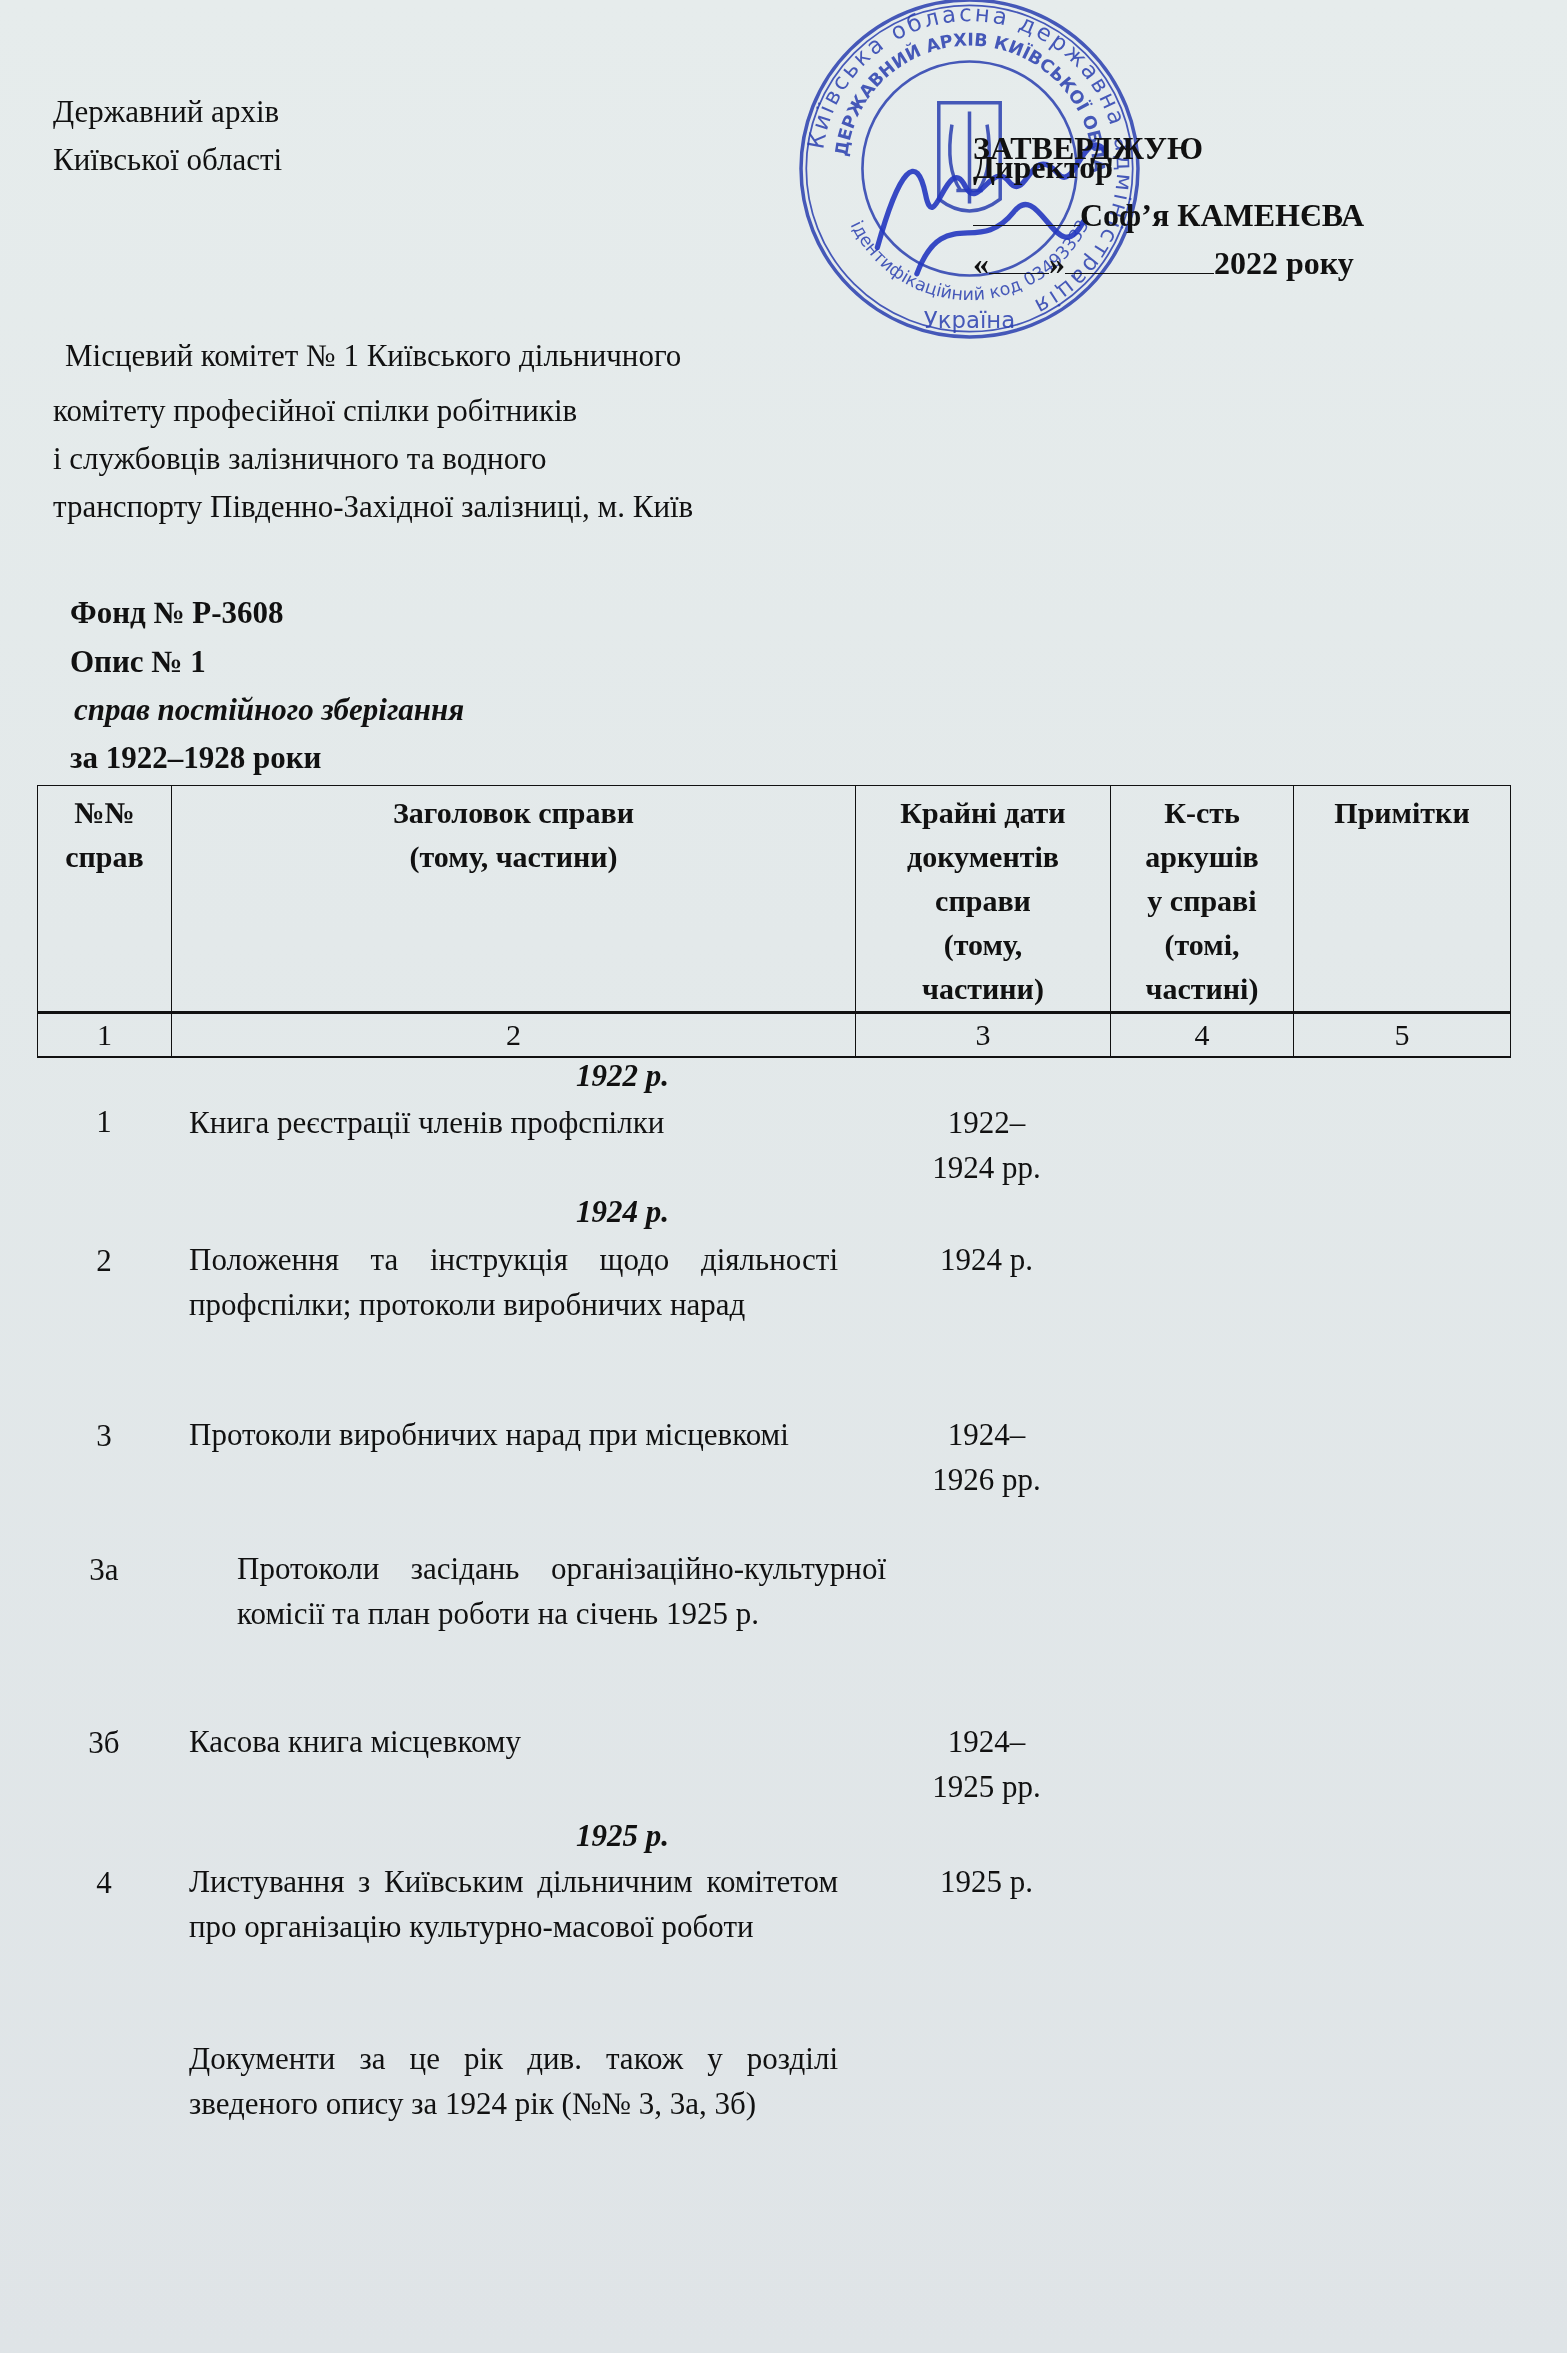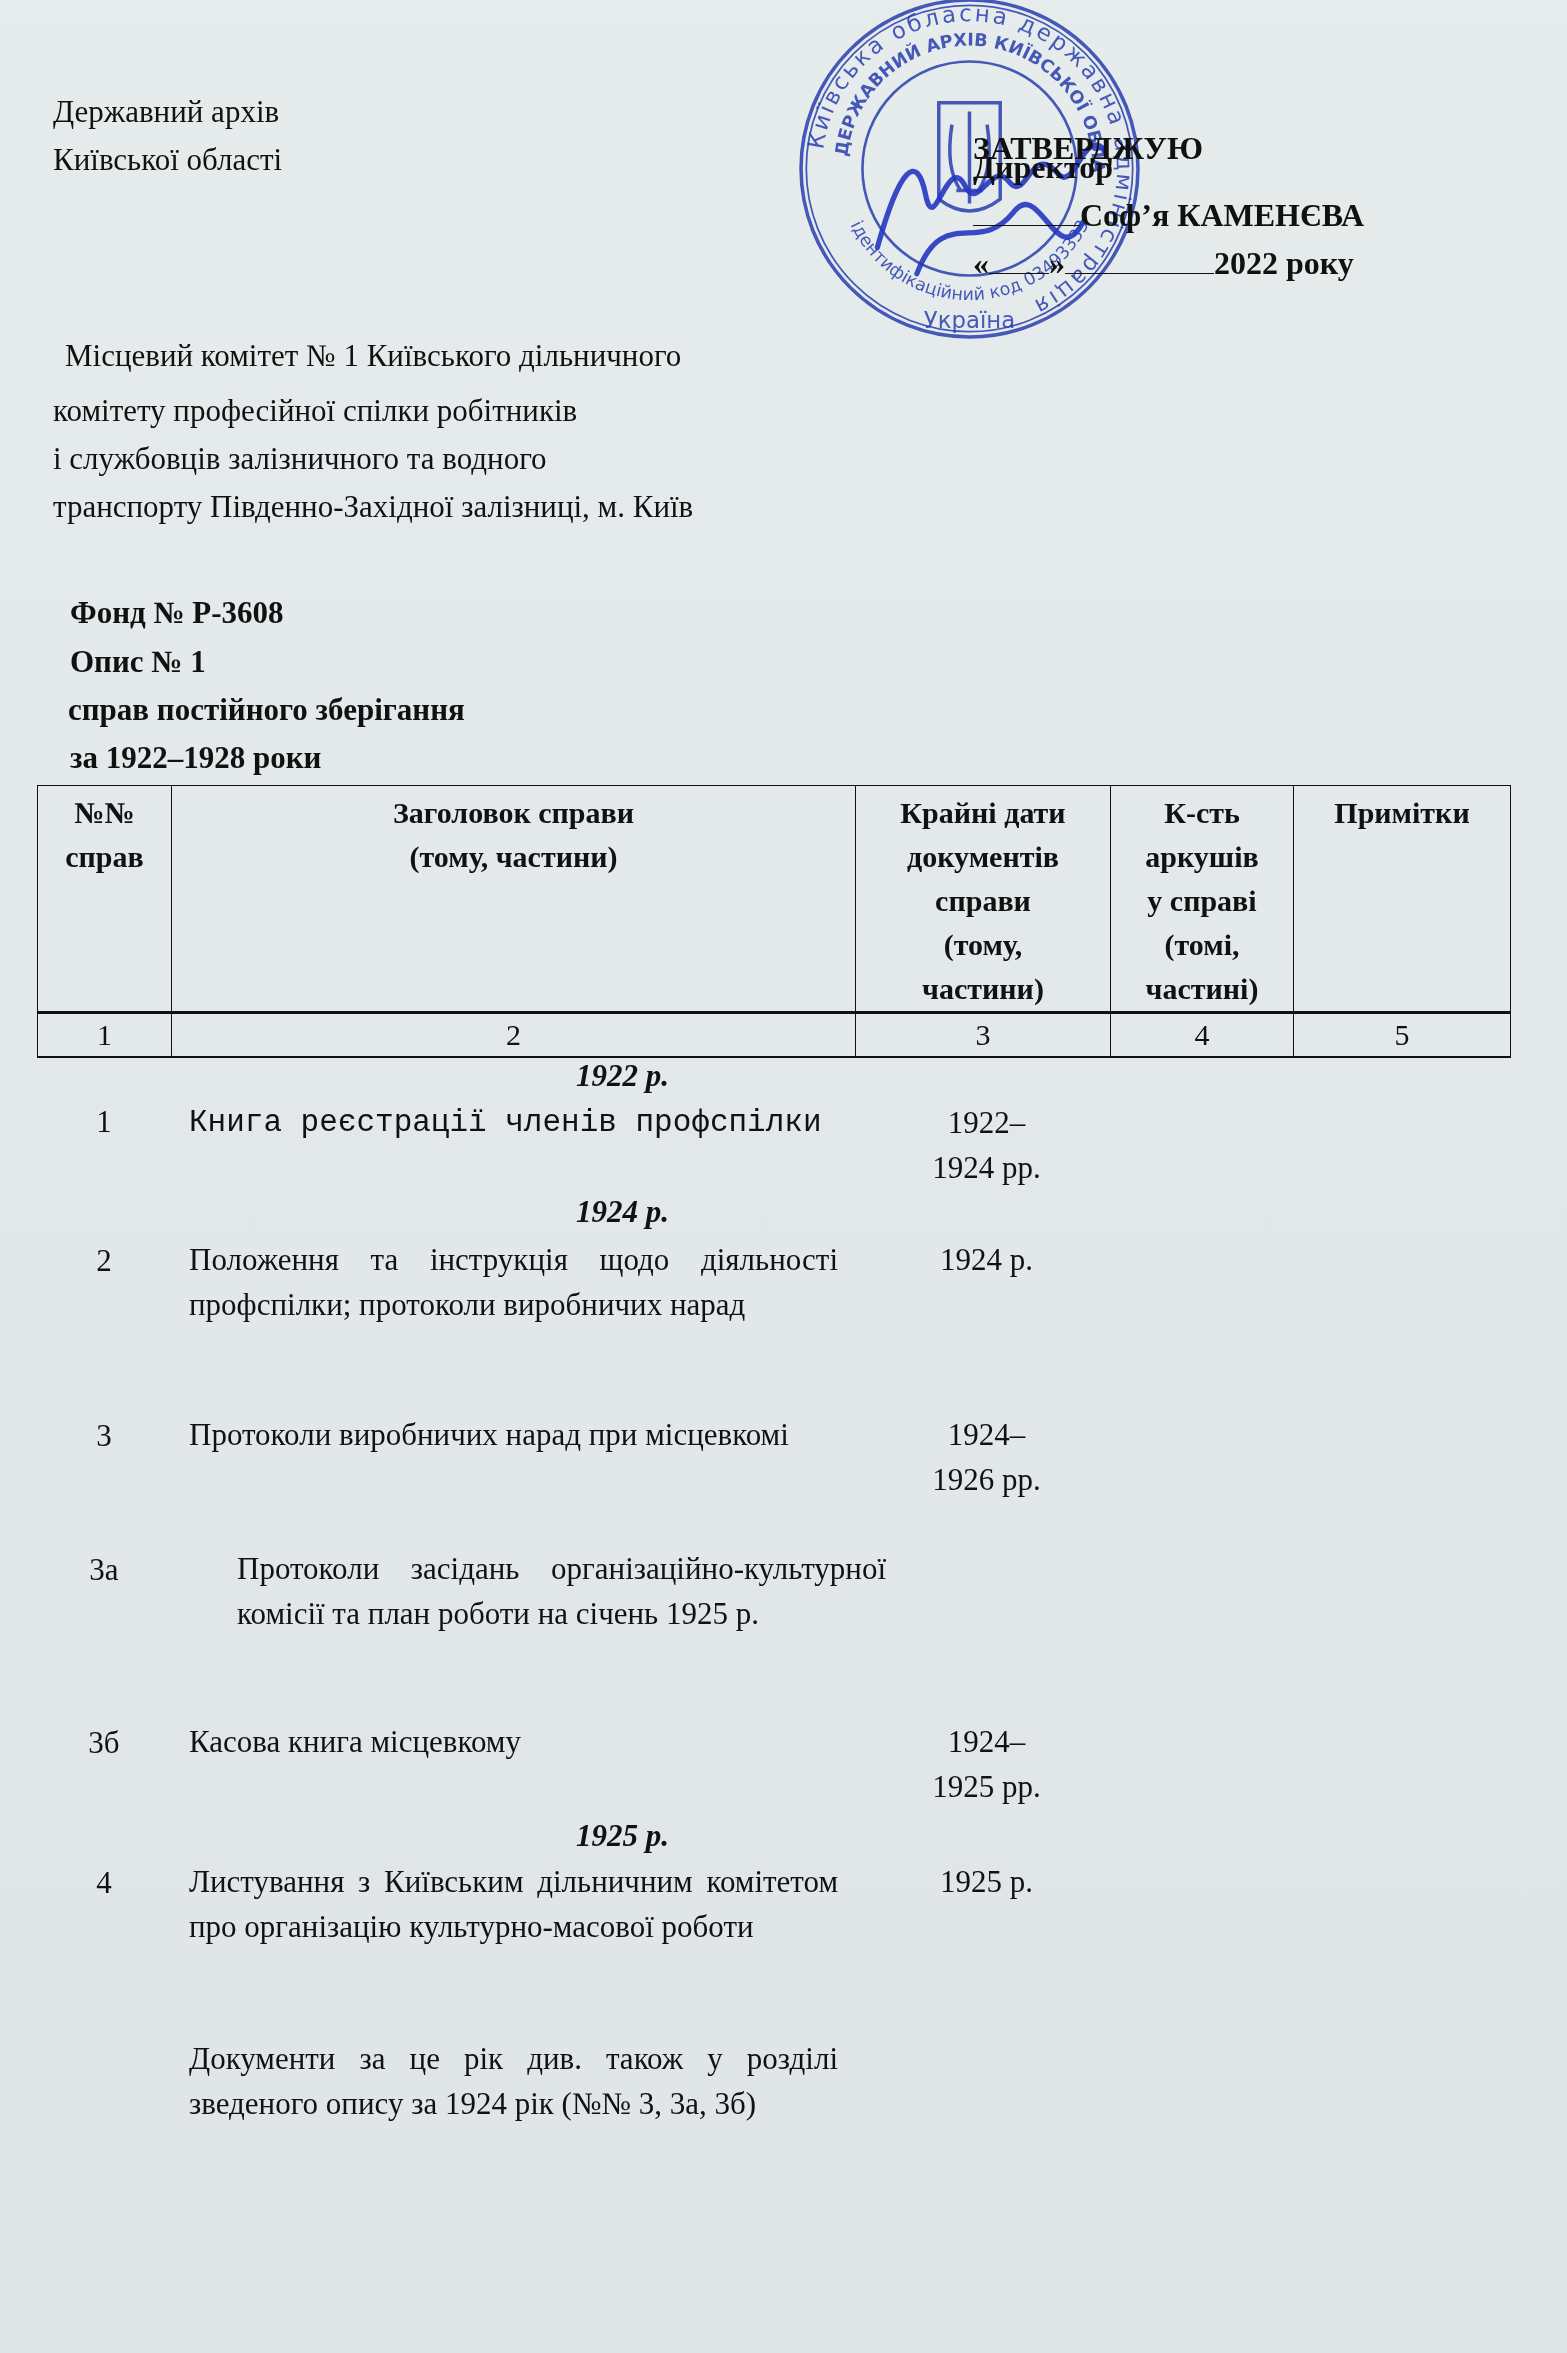--- a/index.html
+++ b/index.html
@@ -67,21 +67,21 @@
   <span>«</span><span class="sigline" style="width:60px;"></span><span>»</span><span class="sigline" style="width:149px;"></span><span>2022 року</span>
 </div>
 
 <div class="abs t" style="left:53px;top:332px;margin-left:12px;">Місцевий комітет № 1 Київського дільничного</div>
 <div class="abs t" style="left:53px;top:387px;">комітету професійної спілки робітників</div>
 <div class="abs t" style="left:53px;top:435px;">і службовців залізничного та водного</div>
 <div class="abs t" style="left:53px;top:483px;">транспорту Південно-Західної залізниці, м. Київ</div>
 
 <div class="abs t b" style="left:70px;top:589px;">Фонд № Р-3608</div>
 <div class="abs t b" style="left:70px;top:638px;">Опис № 1</div>
-<div class="abs t b" style="left:68px;top:686px;">справ постійного зберігання</div>
+<div class="abs t b" style="left:74px;top:686px;font-style:italic;">справ постійного зберігання</div>
 <div class="abs t b" style="left:70px;top:734px;">за 1922–1928 роки</div>
 
 <table id="tbl" class="abs">
   <colgroup>
     <col style="width:134px">
       <col style="width:684px">
       <col style="width:255px">
       <col style="width:183px">
       <col style="width:217px">
   </colgroup>
@@ -119,21 +119,21 @@
     <td>3</td>
     <td>4</td>
     <td>5</td>
   </tr>
 </tbody>
   </table>
 
 <div class="section-year" style="top:1052px;">1922 р.</div>
 <div>
   <div class="row-no" style="top:1098px;">1</div>
-  <div class="row-title" style="top:1100px;font-family:Liberation Mono, monospace;">Книга реєстрації членів профспілки</div>
+  <div class="row-title" style="top:1100px;">Книга реєстрації членів профспілки</div>
   <div class="row-dates" style="top:1100px;">
       <div>1922–</div>
       <div>1924 рр.</div>
     </div>
 </div>
 
 <div class="section-year" style="top:1188px;">1924 р.</div>
 <div>
   <div class="row-no" style="top:1237px;">2</div>
   <div class="row-title" style="top:1237px;">Положення та інструкція щодо діяльності профспілки; протоколи виробничих нарад</div>

